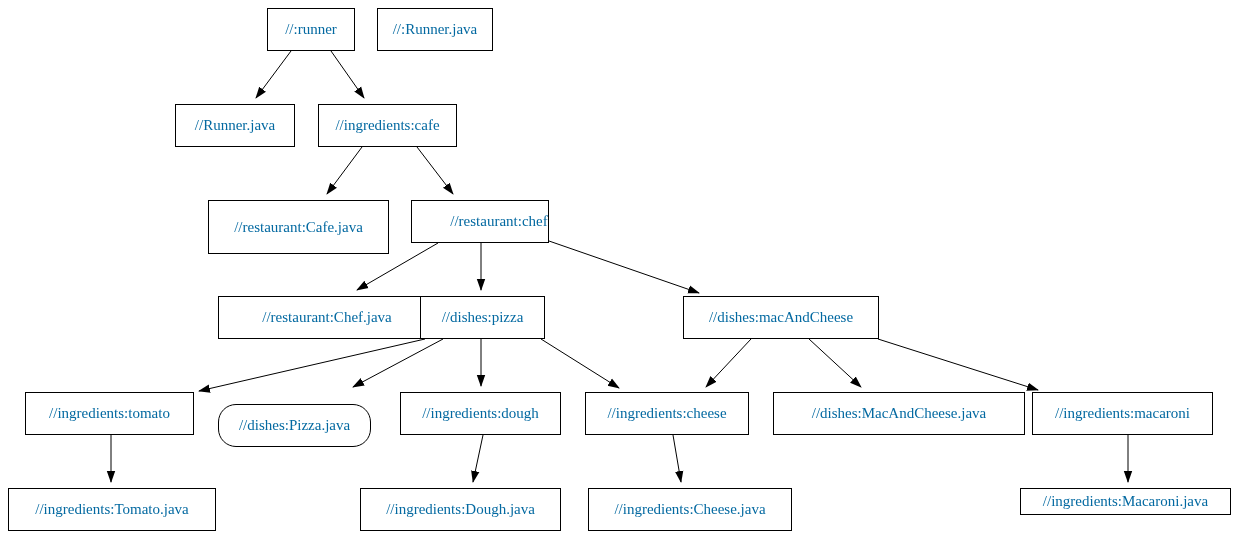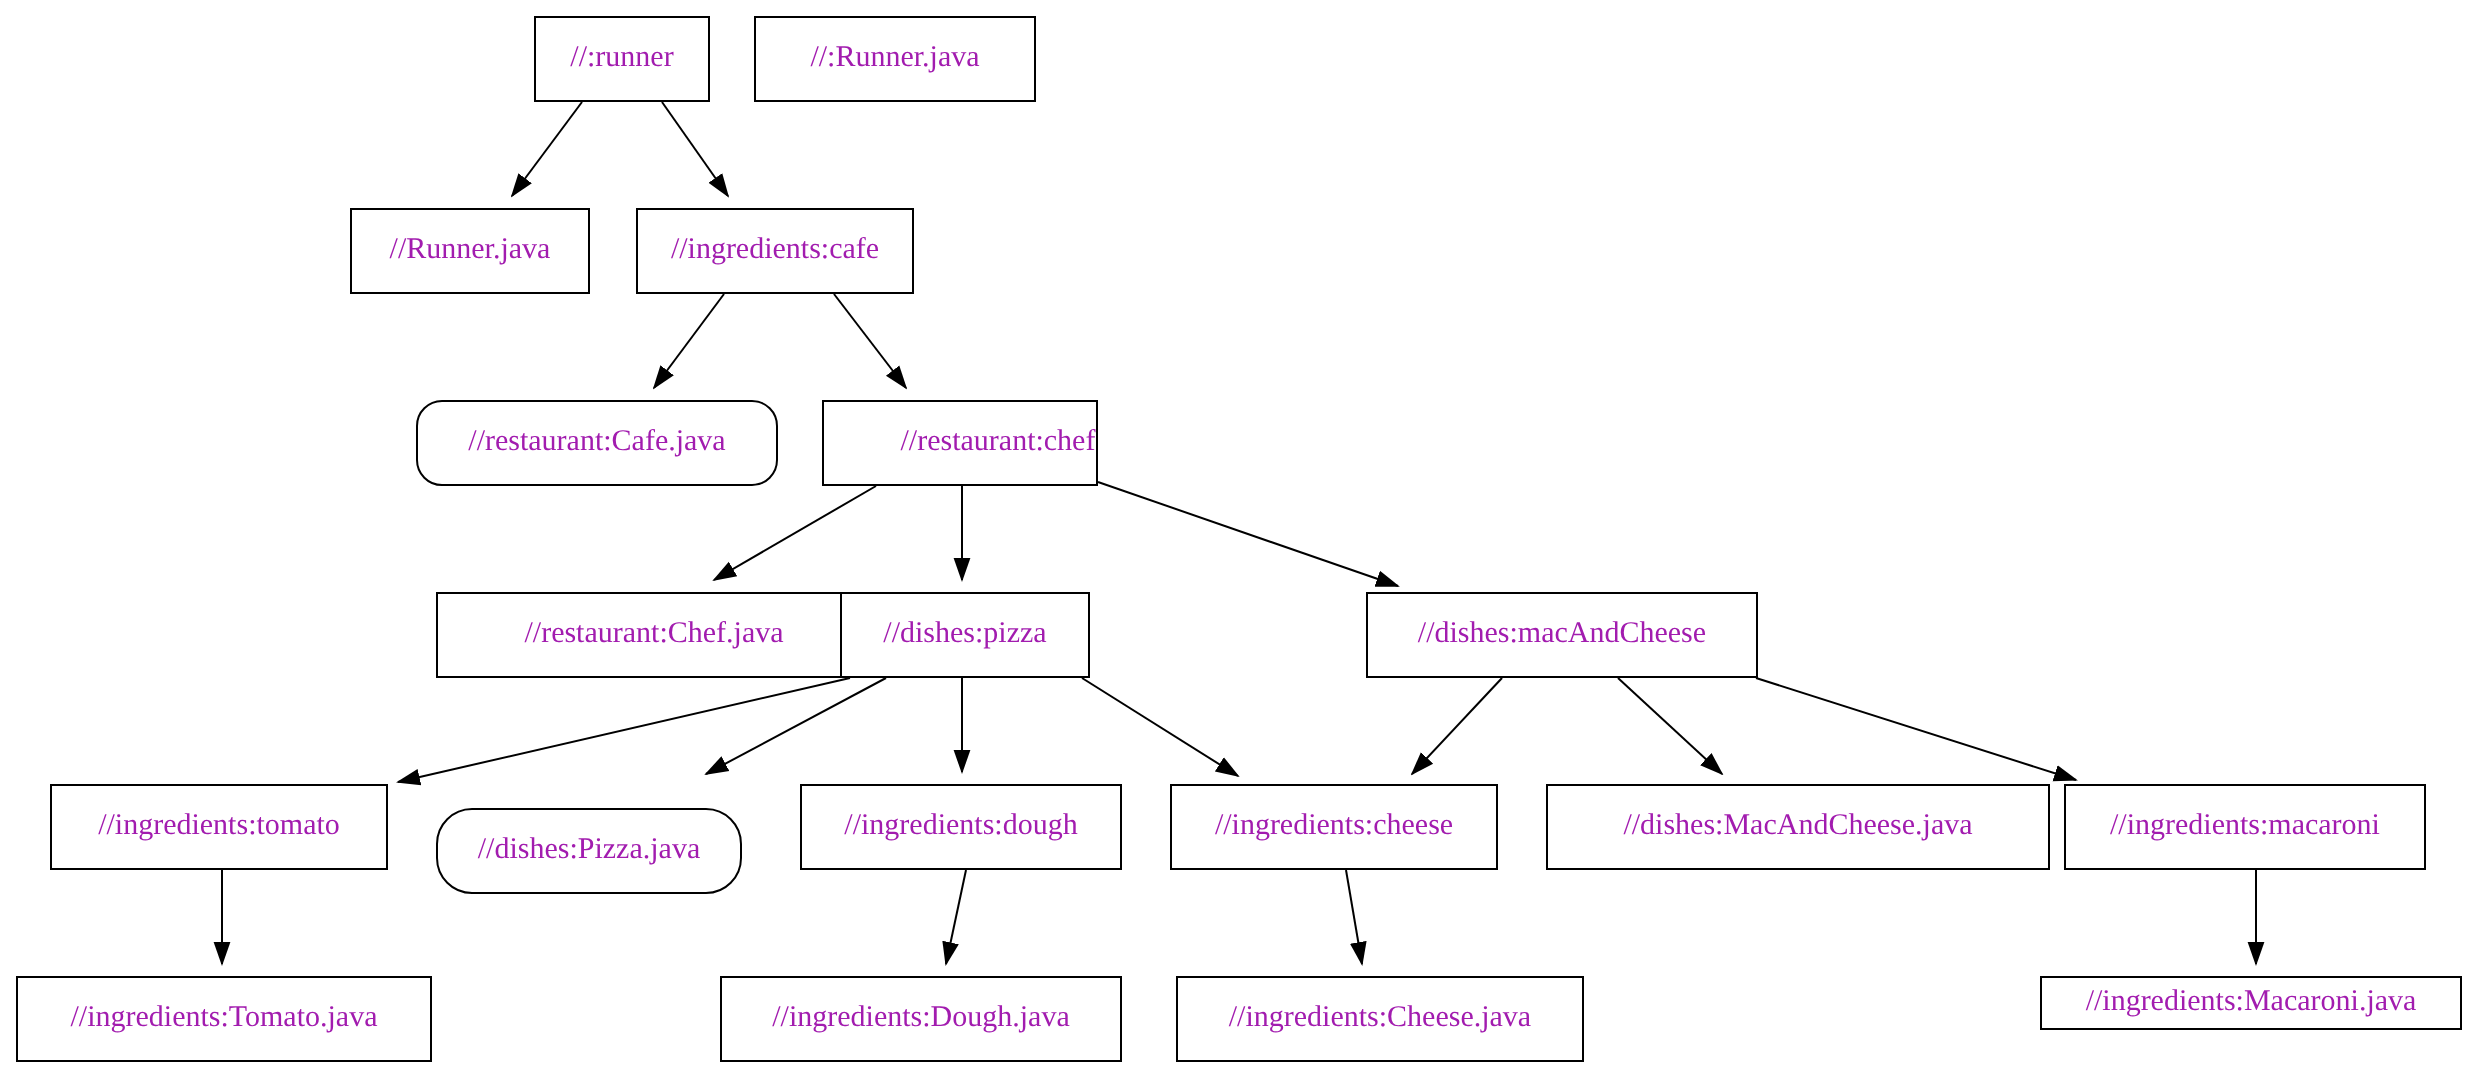--- a/index.html
+++ b/index.html
@@ -25,21 +25,21 @@
   .node {
     position: absolute;
     box-sizing: border-box;
     border: 1px solid #000000;
     background: #ffffff;
     display: flex;
     align-items: center;
     justify-content: center;
     font-family: "Liberation Serif", serif;
     font-size: 15px;
-    color: #a21caf;
+    color: #0369a1;
     white-space: nowrap;
     line-height: 1;
   }
 </style>
 </head>
 <body>
 
 <div class="canvas">
   <svg class="edges-layer" width="1242" height="539" viewBox="0 0 1242 539" xmlns="http://www.w3.org/2000/svg">
     <defs>
@@ -63,24 +63,24 @@
         <line x1="809" y1="339" x2="861" y2="387" stroke="#000000" stroke-width="1" marker-end="url(#arrowhead)"></line>
         <line x1="878" y1="339" x2="1038" y2="390" stroke="#000000" stroke-width="1" marker-end="url(#arrowhead)"></line>
         <line x1="111" y1="435" x2="111" y2="482" stroke="#000000" stroke-width="1" marker-end="url(#arrowhead)"></line>
         <line x1="483" y1="435" x2="473" y2="482" stroke="#000000" stroke-width="1" marker-end="url(#arrowhead)"></line>
         <line x1="673" y1="435" x2="681" y2="482" stroke="#000000" stroke-width="1" marker-end="url(#arrowhead)"></line>
         <line x1="1128" y1="435" x2="1128" y2="482" stroke="#000000" stroke-width="1" marker-end="url(#arrowhead)"></line>
       </g>
   </svg>
   <div id="node-group">
       <div class="node" style="left: 267px; top: 8px; width: 88px; height: 43px; background: rgb(255, 255, 255); border-color: rgb(0, 0, 0);">//:runner</div>
-      <div class="node" style="left: 377px; top: 8px; width: 141px; height: 43px; background: rgb(255, 255, 255); border-color: rgb(0, 0, 0);">//:Runner.java</div>
+      <div class="node" style="left: 377px; top: 8px; width: 116px; height: 43px; background: rgb(255, 255, 255); border-color: rgb(0, 0, 0);">//:Runner.java</div>
       <div class="node" style="left: 175px; top: 104px; width: 120px; height: 43px; background: rgb(255, 255, 255); border-color: rgb(0, 0, 0);">//Runner.java</div>
       <div class="node" style="left: 318px; top: 104px; width: 139px; height: 43px; background: rgb(255, 255, 255); border-color: rgb(0, 0, 0);">//ingredients:cafe</div>
-      <div class="node" style="left: 208px; top: 200px; width: 181px; height: 43px; background: rgb(255, 255, 255); border-color: rgb(0, 0, 0); border-radius: 13px;">//restaurant:Cafe.java</div>
+      <div class="node" style="left: 208px; top: 200px; width: 181px; height: 54px; background: rgb(255, 255, 255); border-color: rgb(0, 0, 0);">//restaurant:Cafe.java</div>
       <div class="node" style="left: 411px; top: 200px; width: 138px; height: 43px; background: rgb(255, 255, 255); border-color: rgb(0, 0, 0); padding-left: 38px;">//restaurant:chef</div>
       <div class="node" style="left: 218px; top: 296px; width: 218px; height: 43px; background: rgb(255, 255, 255); border-color: rgb(0, 0, 0);">//restaurant:Chef.java</div>
       <div class="node" style="left: 420px; top: 296px; width: 125px; height: 43px; background: rgb(255, 255, 255); border-color: rgb(0, 0, 0);">//dishes:pizza</div>
       <div class="node" style="left: 683px; top: 296px; width: 196px; height: 43px; background: rgb(255, 255, 255); border-color: rgb(0, 0, 0);">//dishes:macAndCheese</div>
       <div class="node" style="left: 25px; top: 392px; width: 169px; height: 43px; background: rgb(255, 255, 255); border-color: rgb(0, 0, 0);">//ingredients:tomato</div>
       <div class="node" style="left: 218px; top: 404px; width: 153px; height: 43px; background: rgb(255, 255, 255); border-color: rgb(0, 0, 0); border-radius: 18px;">//dishes:Pizza.java</div>
       <div class="node" style="left: 400px; top: 392px; width: 161px; height: 43px; background: rgb(255, 255, 255); border-color: rgb(0, 0, 0);">//ingredients:dough</div>
       <div class="node" style="left: 585px; top: 392px; width: 164px; height: 43px; background: rgb(255, 255, 255); border-color: rgb(0, 0, 0);">//ingredients:cheese</div>
       <div class="node" style="left: 773px; top: 392px; width: 252px; height: 43px; background: rgb(255, 255, 255); border-color: rgb(0, 0, 0);">//dishes:MacAndCheese.java</div>
       <div class="node" style="left: 1032px; top: 392px; width: 181px; height: 43px; background: rgb(255, 255, 255); border-color: rgb(0, 0, 0);">//ingredients:macaroni</div>

